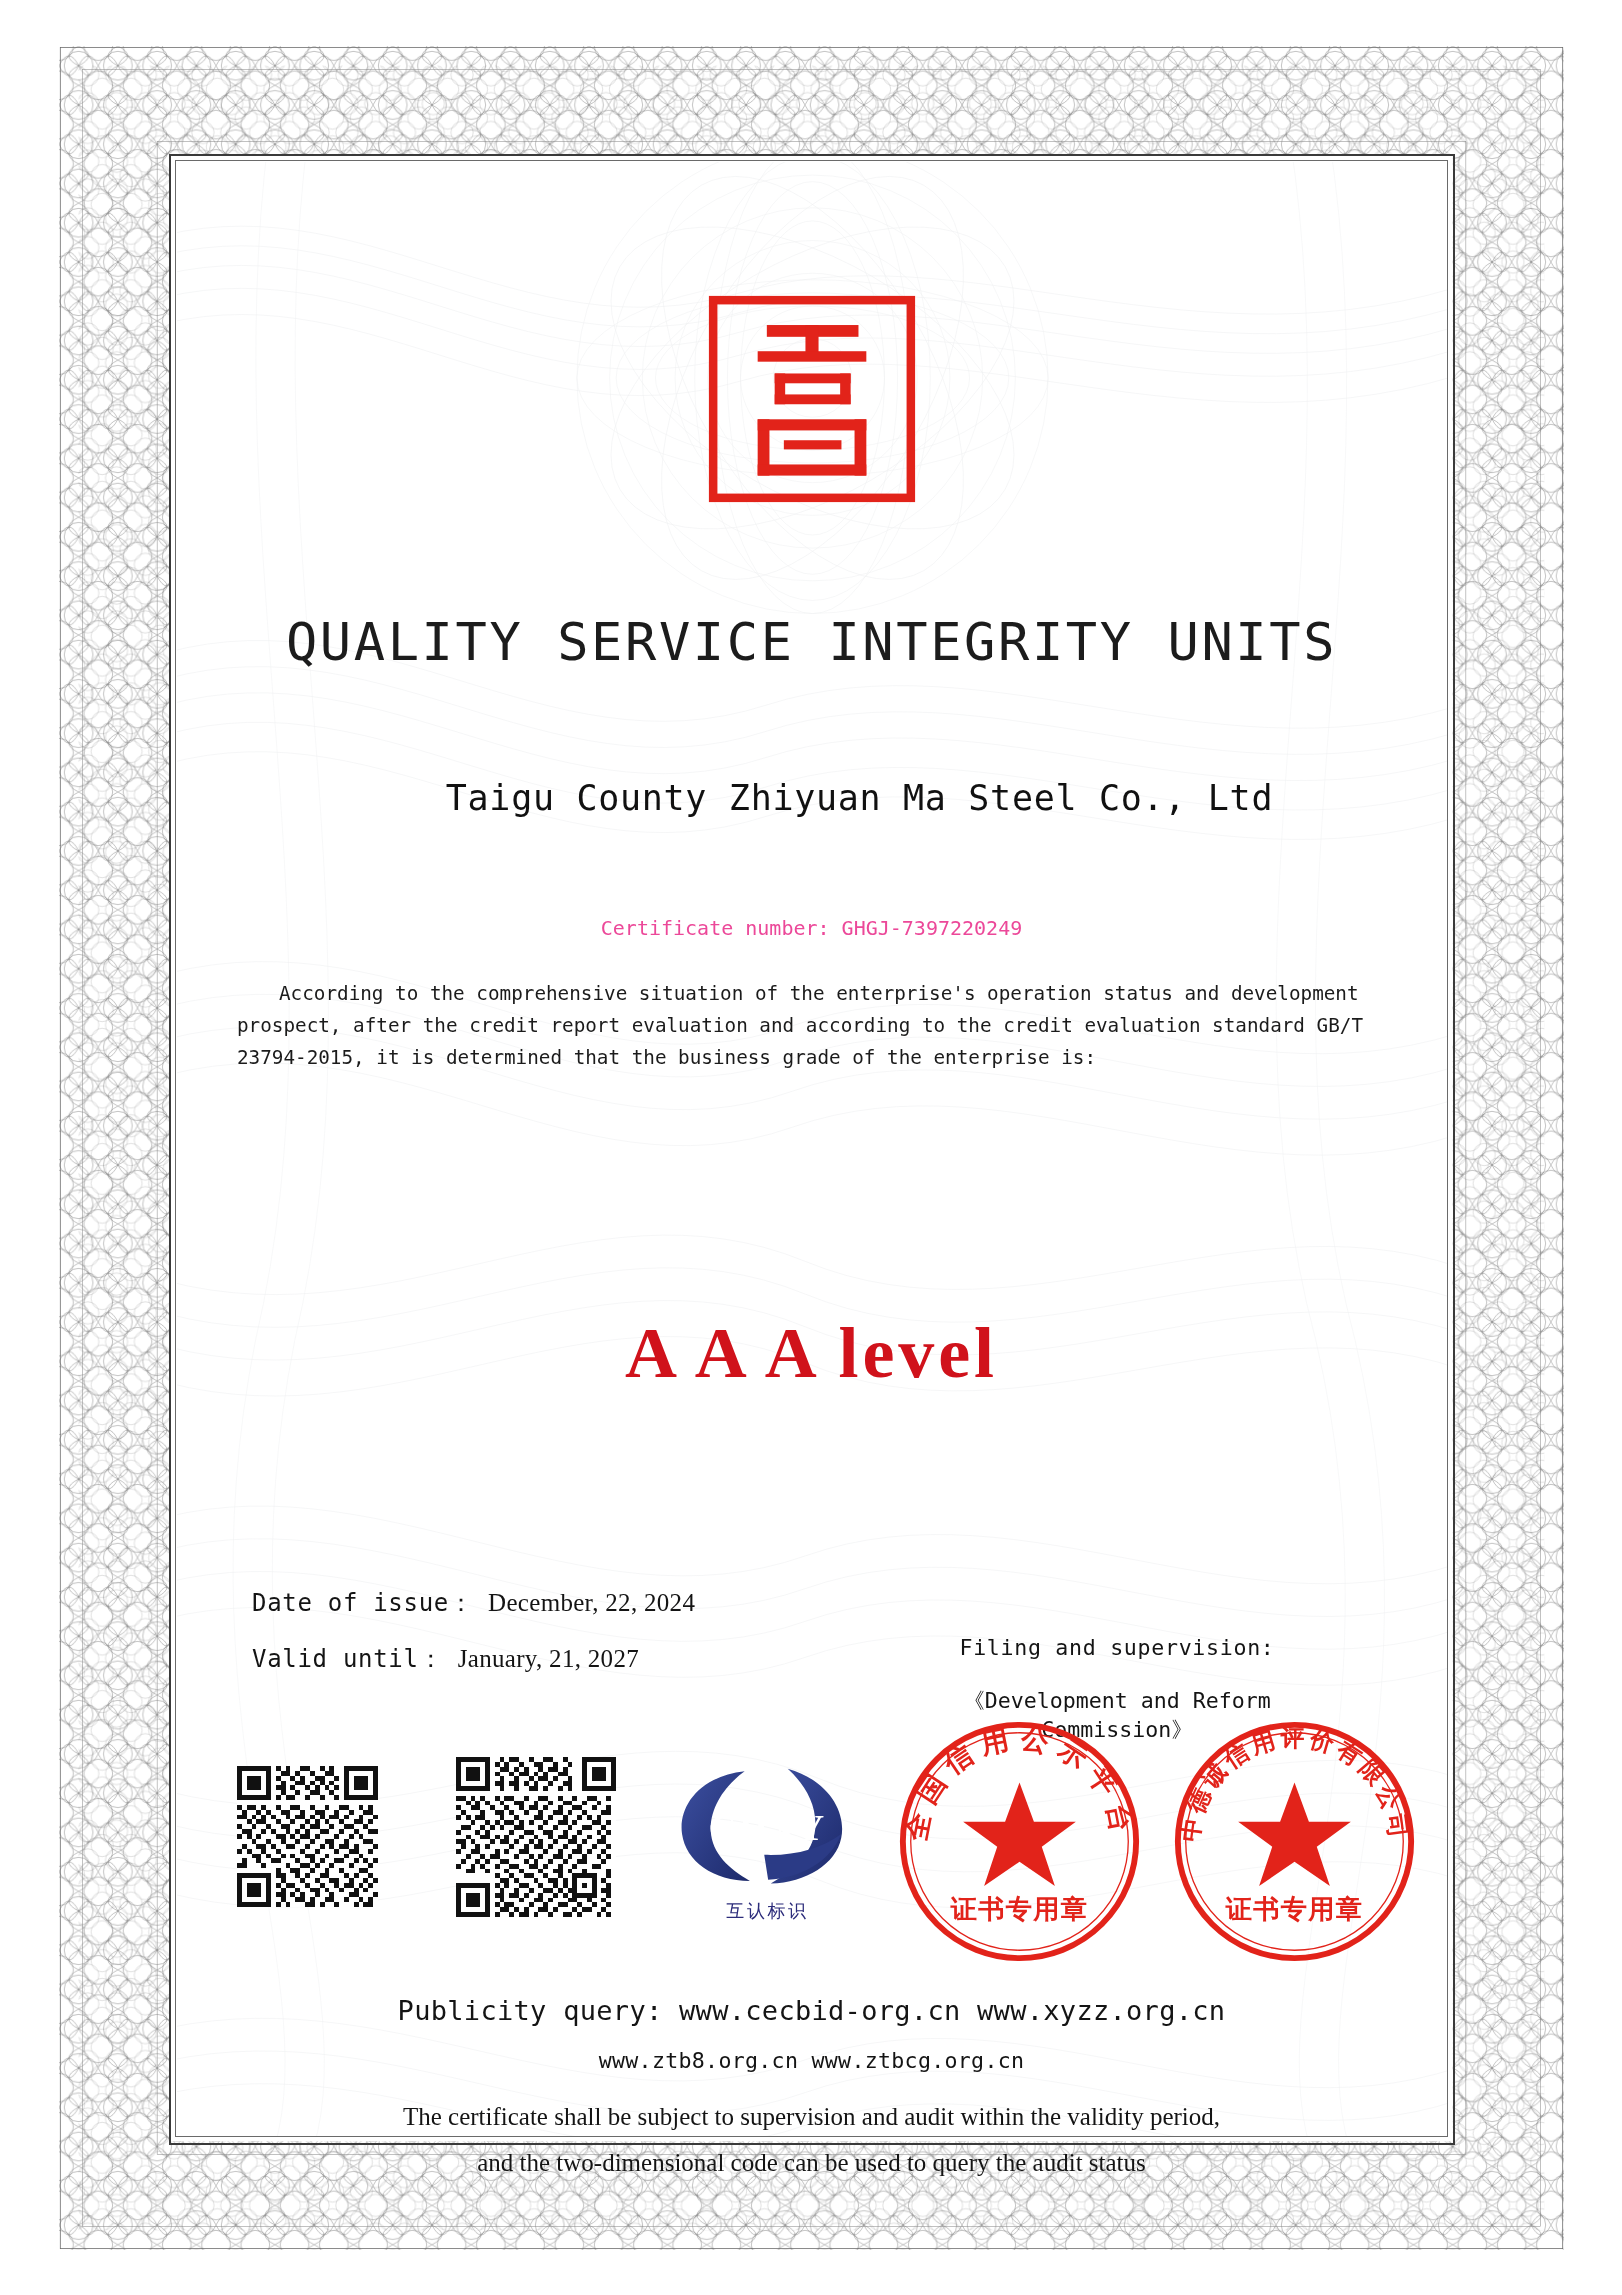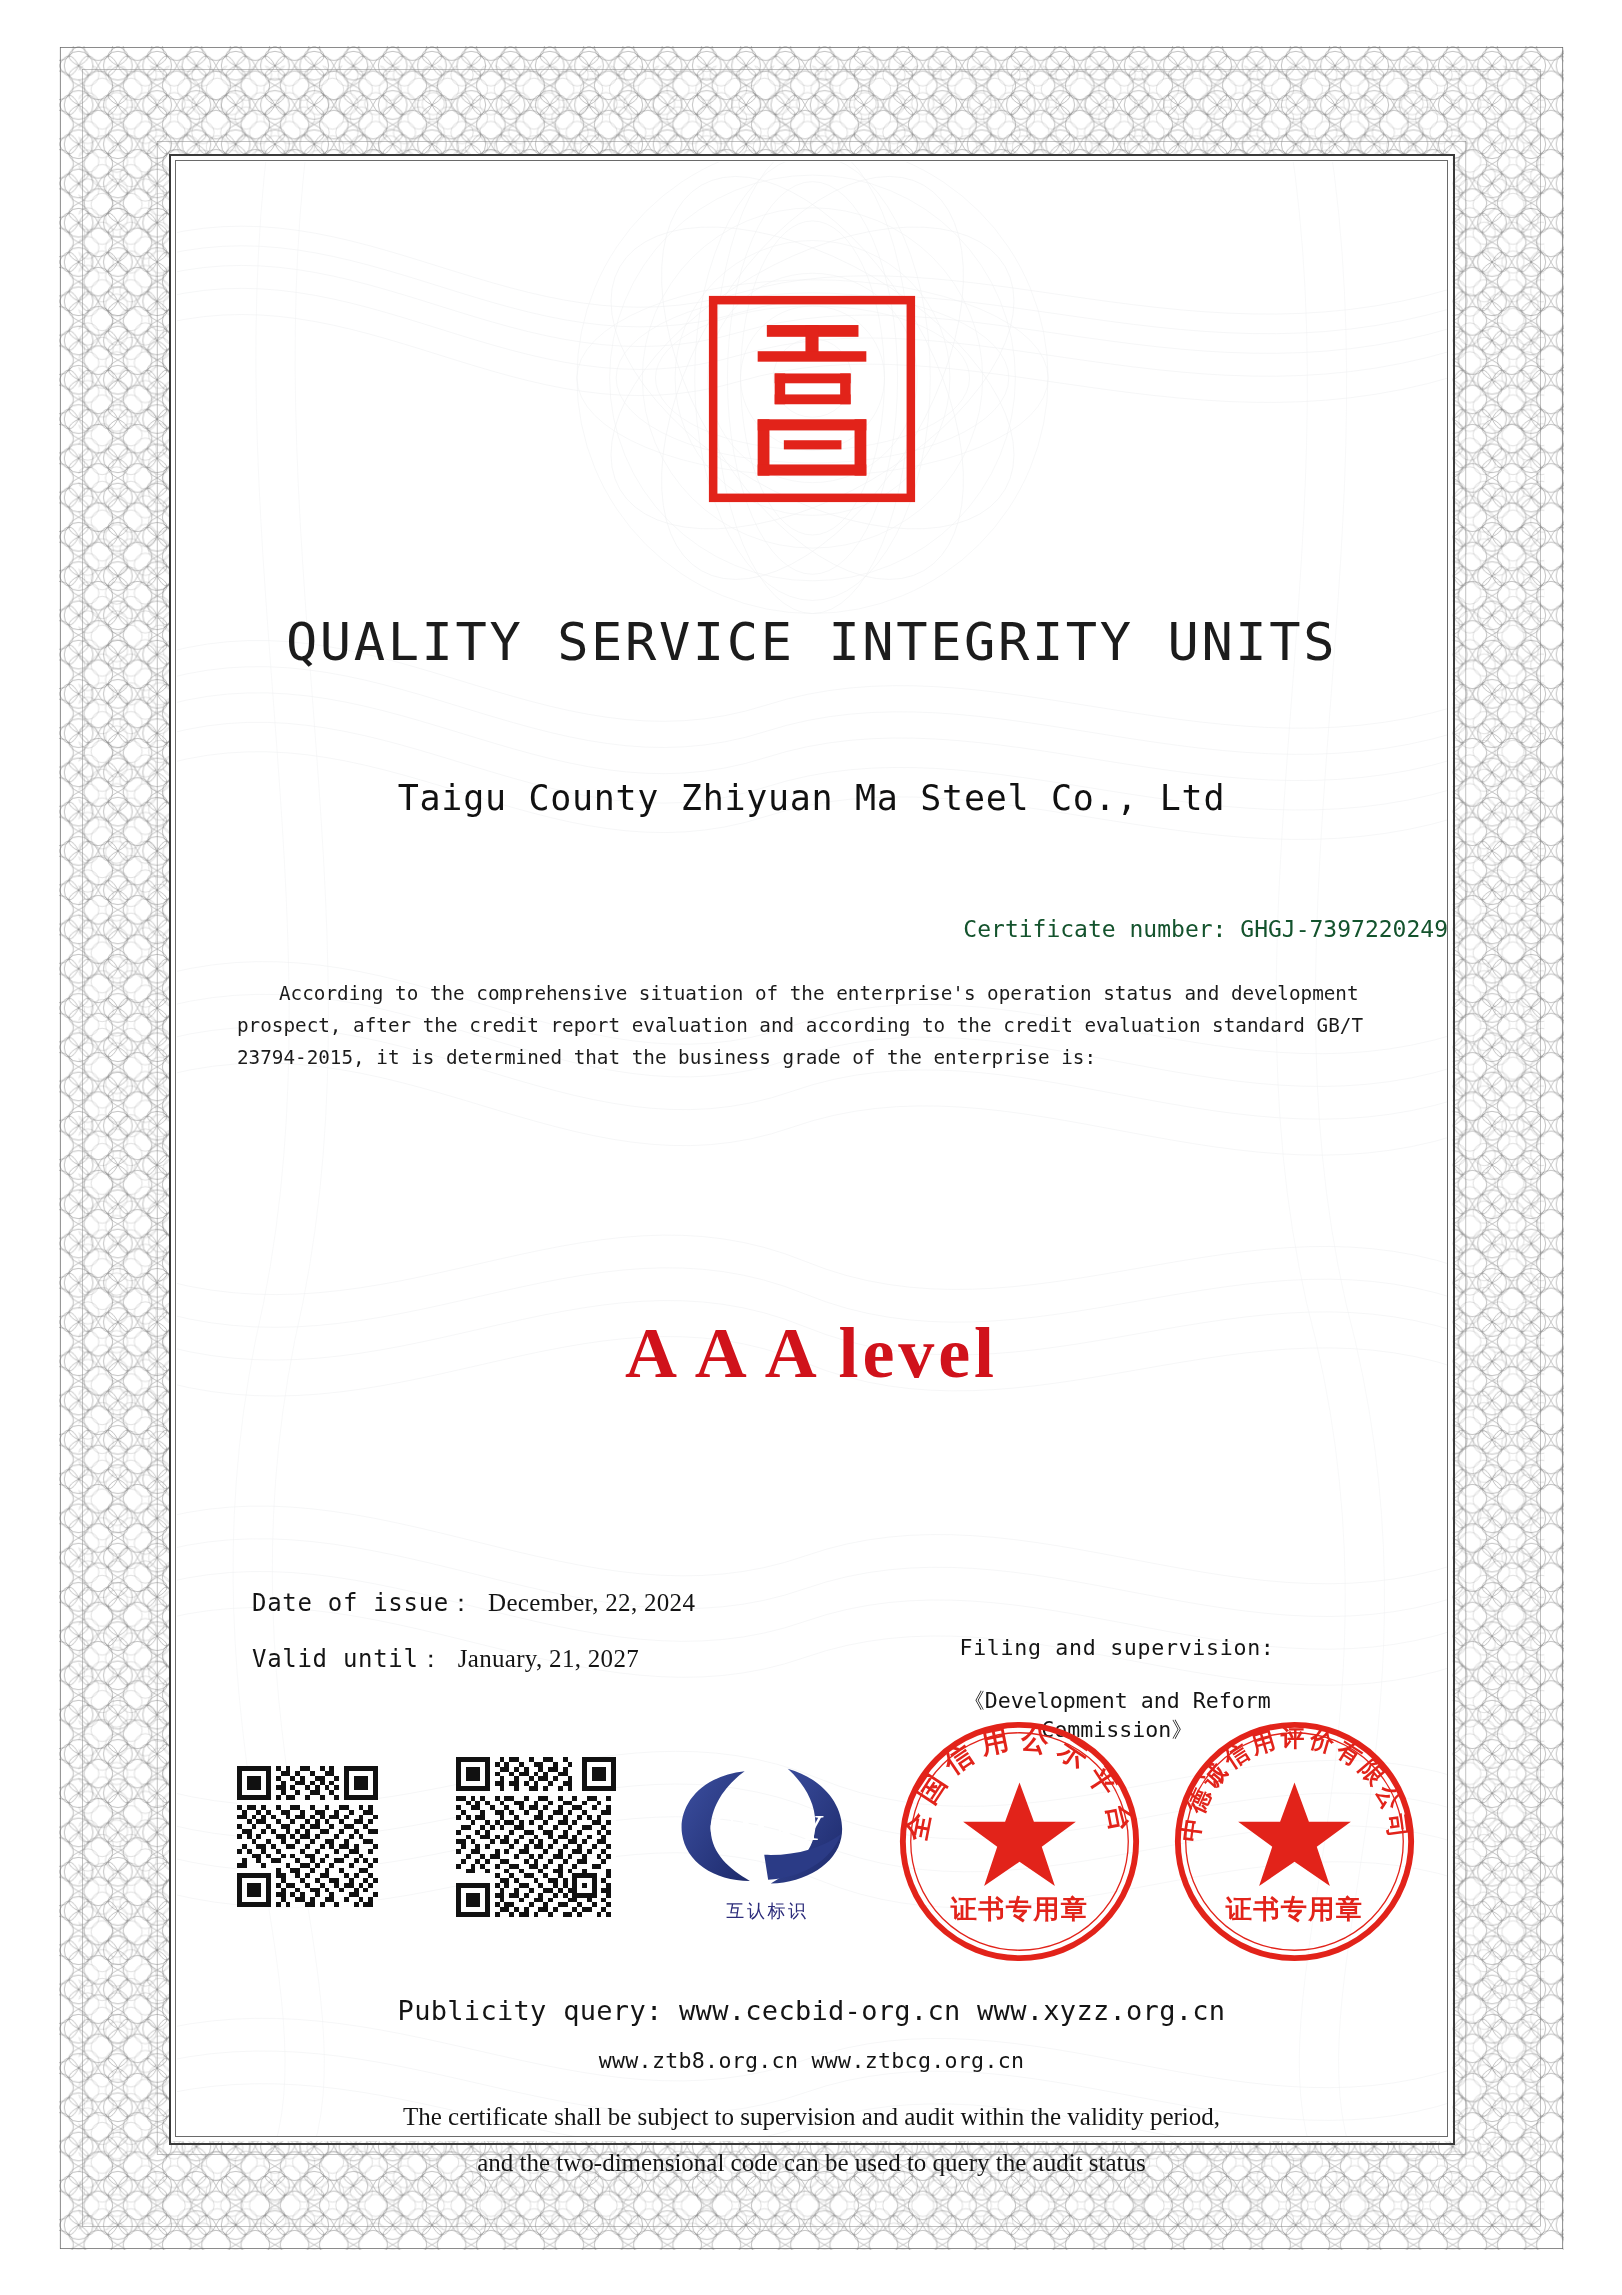--- a/index.html
+++ b/index.html
@@ -98,31 +98,32 @@
   .company {
     position: absolute;
     top: 618px;
     left: 0;
     width: 100%;
     text-align: center;
     font-family: "DejaVu Sans Mono", monospace;
     font-size: 35px;
     letter-spacing: 0.7px;
     color: #111;
+    padding-left: 48px;
   }
 
   .cert-number {
     position: absolute;
     top: 756px;
     left: 0;
     width: 100%;
-    text-align: right;
+    text-align: center;
     font-family: "DejaVu Sans Mono", monospace;
-    font-size: 23px;
-    color: #14532d;
+    font-size: 20px;
+    color: #ec4899;
     letter-spacing: 0px;
   }
 
   .paragraph {
     position: absolute;
     top: 818px;
     left: 62px;
     width: 1152px;
     font-family: "DejaVu Sans Mono", monospace;
     font-size: 19.3px;

